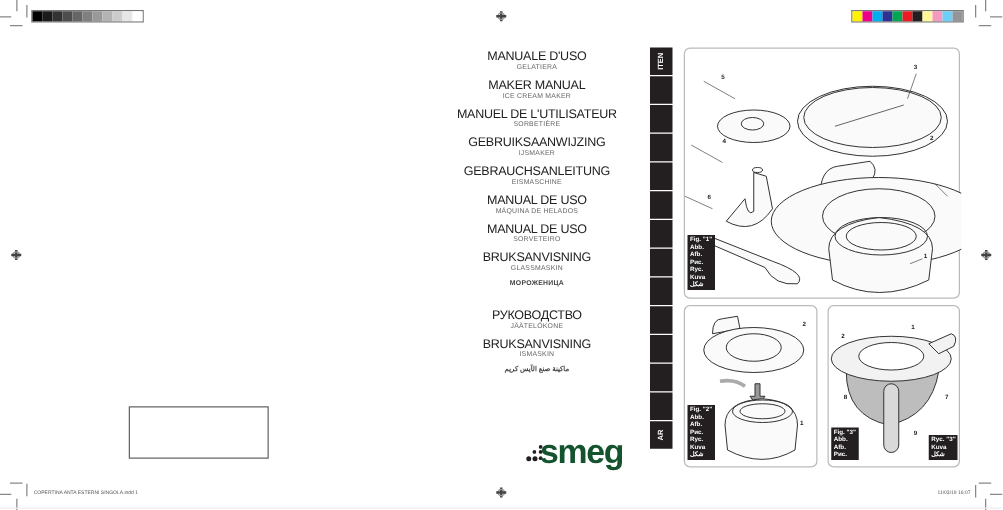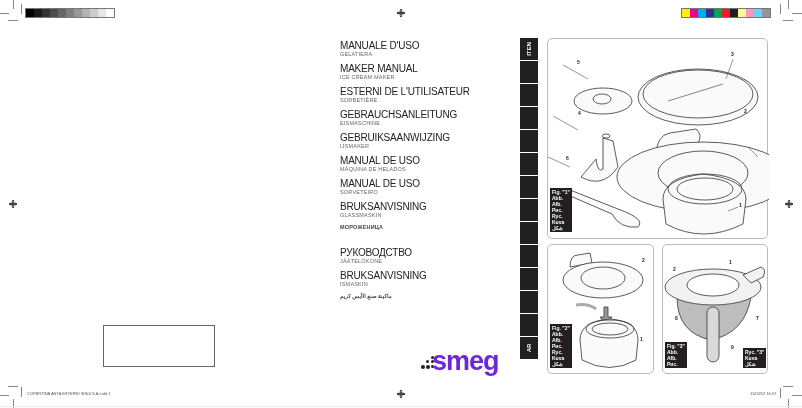--- a/index.html
+++ b/index.html
@@ -9,30 +9,30 @@
   .gray-bar { position:absolute; left:25px; top:8px; display:flex; border:1px solid #777; }
   .gray-bar span { width:8px; height:8px; display:block; }
   .color-bar { position:absolute; left:681px; top:8px; display:flex; border:1px solid #777; }
   .color-bar span { width:8px; height:8px; display:block; }
   .reg { position:absolute; width:8px; height:8px; }
   .reg::before { content:""; position:absolute; left:3px; top:0; width:2px; height:8px; background:#444; }
   .reg::after { content:""; position:absolute; left:0; top:3px; width:8px; height:2px; background:#444; }
   .reg .c { position:absolute; left:1px; top:1px; width:6px; height:6px; border-radius:50%; border:1px solid #999; box-sizing:border-box; }
 
   .lang-col { position:absolute; left:340px; top:40px; width:179px; }
-  .lang { position:relative; height:23px; text-align:left; }
+  .lang { position:relative; height:23px; text-align:center; }
   .lang .t { font-size:10px; color:#222; line-height:11px; letter-spacing:-0.2px; white-space:nowrap; }
   .lang .s { font-size:5.5px; color:#666; line-height:7px; letter-spacing:0.2px; white-space:nowrap; }
   .lang.bold .t { font-weight:bold; font-size:9px; }
   .lang.bold .s { font-weight:bold; color:#444; }
   .tabs { position:absolute; left:520px; top:38px; width:18px; }
   .tab { width:18px; height:22px; background:#231f20; margin-bottom:1px; position:relative; }
   .tab .lbl { position:absolute; left:50%; top:50%; transform:translate(-50%,-50%) rotate(-90deg); color:#fff; font-size:6px; font-weight:bold; white-space:nowrap; }
 
-  .logo { position:absolute; left:432px; top:347px; font-size:27px; font-weight:bold; color:#6d28d9; letter-spacing:-1px; line-height:28px; }
+  .logo { position:absolute; left:432px; top:347px; font-size:27px; font-weight:bold; color:#14532d; letter-spacing:-1px; line-height:28px; }
   .logo-dots { position:absolute; left:421px; top:354px; width:14px; height:18px; }
   .logo-dots i { position:absolute; background:#231f20; border-radius:50%; }
 
   .label-box { position:absolute; left:103px; top:325px; width:112px; height:42px; border:1px solid #666; box-sizing:border-box; }
 
   .panel { position:absolute; border:1px solid #bbb; border-radius:5px; box-sizing:border-box; background:#fff; }
   .fig-tag { position:absolute; background:#231f20; color:#fff; font-size:5px; font-weight:bold; line-height:6px; padding:1px 2px; }
   .callout { position:absolute; font-size:5px; color:#222; font-weight:bold; }
 
   .footer-l { position:absolute; left:27px; top:391px; font-size:4px; color:#555; }
@@ -104,30 +104,30 @@
 <div class="lang-col">
   <div class="lang">
       <div class="t">MANUALE D'USO</div>
       <div class="s">GELATIERA</div>
     </div>
   <div class="lang">
       <div class="t">MAKER MANUAL</div>
       <div class="s">ICE CREAM MAKER</div>
     </div>
   <div class="lang">
-      <div class="t">ESTERNI DE L'UTILISATEUR</div>
+      <div class="t">MANUEL DE L'UTILISATEUR</div>
       <div class="s">SORBETIÈRE</div>
+    </div>
+  <div class="lang">
+      <div class="t">GEBRUIKSAANWIJZING</div>
+      <div class="s">IJSMAKER</div>
     </div>
   <div class="lang">
       <div class="t">GEBRAUCHSANLEITUNG</div>
       <div class="s">EISMASCHINE</div>
-    </div>
-  <div class="lang">
-      <div class="t">GEBRUIKSAANWIJZING</div>
-      <div class="s">IJSMAKER</div>
     </div>
   <div class="lang">
       <div class="t">MANUAL DE USO</div>
       <div class="s">MÁQUINA DE HELADOS</div>
     </div>
   <div class="lang">
       <div class="t">MANUAL DE USO</div>
       <div class="s">SORVETEIRO</div>
     </div>
   <div class="lang">

